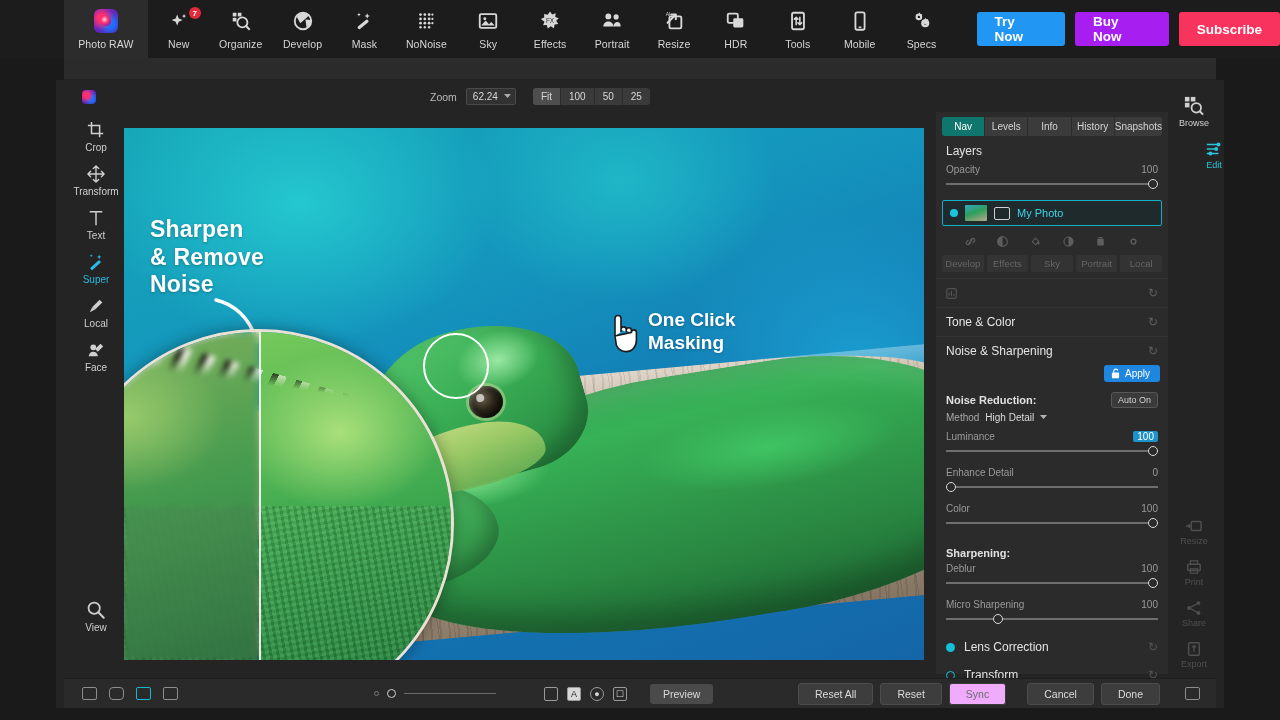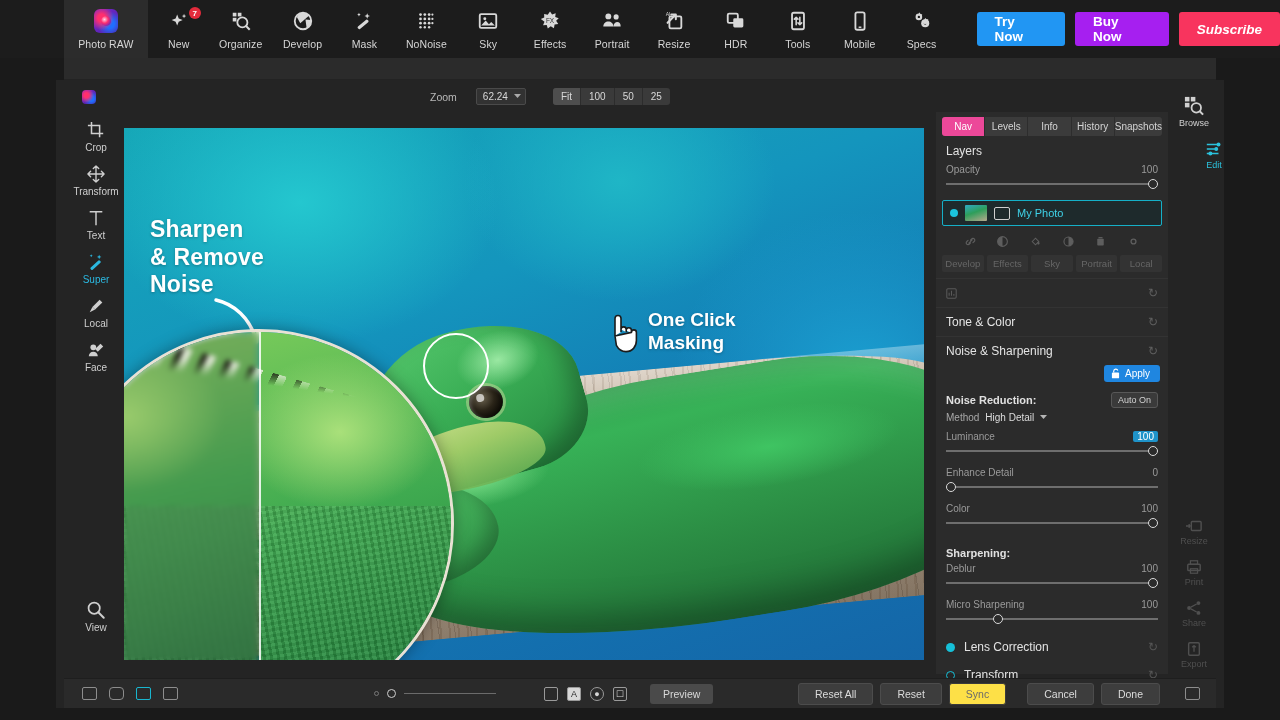--- a/index.html
+++ b/index.html
@@ -47,41 +47,41 @@
   }
   .cta {
     align-self: center; height: 34px; margin-left: 10px;
     padding: 0 18px; border-radius: 3px; border: none;
     color: #fff; font-size: 13.5px; font-weight: bold;
     display: flex; align-items: center; justify-content: center;
     cursor: pointer; font-family: "Liberation Sans", sans-serif;
   }
   .cta.try { background: #2196f3; margin-left: 24px; }
   .cta.buy { background: #a61ff0; }
-  .cta.sub { background: #f8345e; font-style: italic; }
+  .cta.sub { background: #f8345e; }
 
   
   .winbar {
     position:absolute; left:64px; top:58px; width:1152px; height:22px;
     background:#2b2b2b; border-bottom:1px solid #232323;
   }
   .workspace {
     position: absolute; left: 56px; top: 80px; width: 1168px; height: 628px;
     background: #242424;
   }
   .applogo-small{
     position:absolute; left:82px; top:90px; width:14px; height:14px; border-radius:4px;
     background:
       radial-gradient(circle at 32% 38%, #ff2f6e 0%, #ff2f6e 20%, rgba(255,47,110,0) 58%),
       radial-gradient(circle at 66% 62%, #1f6fff 0%, #1f6fff 22%, rgba(31,111,255,0) 60%),
       linear-gradient(135deg, #8a2bd0, #3b1f9e);
   }
 
   
-  .zoombar { position: absolute; left: 430px; top: 88px; display: flex; align-items: center; gap: 19px; }
+  .zoombar { position: absolute; left: 430px; top: 88px; display: flex; align-items: center; gap: 9px; }
   .zoombar .zl { color: #b9b9b9; font-size: 10.5px; }
   .zoomsel {
     background: #323232; border: 1px solid #4a4a4a; border-radius: 2px;
     color: #d8d8d8; font-size: 10px; padding: 2px 4px 2px 6px; min-width: 48px;
     display: flex; align-items: center; justify-content: space-between; gap: 6px; cursor: pointer;
   }
   .fitgrp { display: flex; margin-left: 8px; border-radius: 3px; overflow: hidden; background: #3a3a3a; }
   .fitgrp span {
     font-size: 10px; color: #d8d8d8; padding: 3px 8px; cursor: pointer;
     border-right: 1px solid #2c2c2c;
@@ -256,21 +256,21 @@
   .rpanel {
     position: absolute; left: 936px; top: 112px; width: 232px; height: 562px;
     background: #2b2b2b; color: #cfcfcf; font-size: 10.5px;
   }
   .ptabs { display: flex; margin: 5px 6px 0 6px; background: #3b3b3b; border-radius: 3px; overflow: hidden; }
   .ptabs .t {
     flex: 1; text-align: center; padding: 4px 0; font-size: 10px; color: #d4d4d4;
     border-right: 1px solid #2d2d2d; cursor: pointer; white-space: nowrap;
   }
   .ptabs .t:last-child { border-right: none; }
-  .ptabs .t.on { background: #ec4899; color: #fff; }
+  .ptabs .t.on { background: #0f766e; color: #fff; }
   .sec-title { padding: 8px 10px 4px; font-size: 12px; color: #e2e2e2; }
   .slider-row { padding: 2px 10px 8px; }
   .sr-top { display: flex; justify-content: space-between; align-items: center; font-size: 10px; }
   .sr-top .nm { color: #9a9a9a; }
   .sr-top .vl { color: #9a9a9a; }
   .sr-top .vl.hl { background: #1f93c9; color: #fff; padding: 0 4px; border-radius: 2px; }
   .track { position: relative; height: 12px; margin-top: 3px; }
   .track .bar { position: absolute; left: 0; right: 0; top: 5px; height: 2px; background: #6e6e6e; }
   .track .knob {
     position: absolute; top: 1px; width: 10px; height: 10px; border-radius: 50%;
@@ -353,21 +353,21 @@
   .bb-sq.fill { background: #d8d8d8; color: #2a2a2a; }
   .bb-btn {
     background: #4a4a4a; color: #d9d9d9; font-size: 10.5px; border-radius: 3px;
     padding: 4px 13px; margin-left: 14px; cursor: pointer;
   }
   .bb-right { margin-left: auto; display: flex; align-items: center; gap: 7px; padding-right: 16px; }
   .btn {
     background: #3d3d3d; color: #dcdcdc; font-size: 10.5px; border-radius: 3px;
     padding: 4px 16px; cursor: pointer; border: 1px solid #4c4c4c;
   }
-  .btn.disabled { color: #6a6a6a; border-color: #3a3a3a; background: #fde047; }
+  .btn.disabled { color: #6a6a6a; border-color: #3a3a3a; background: #f0abfc; }
   .btn.sep { margin-left: 14px; }
   .split-ic { width: 15px; height: 13px; border: 1.5px solid #8d8d8d; border-radius: 2px; margin-left: 18px; }
   svg { display: block; }
 </style>
 </head>
 <body>
 
 <div id="root">
 
   <div class="topnav">

